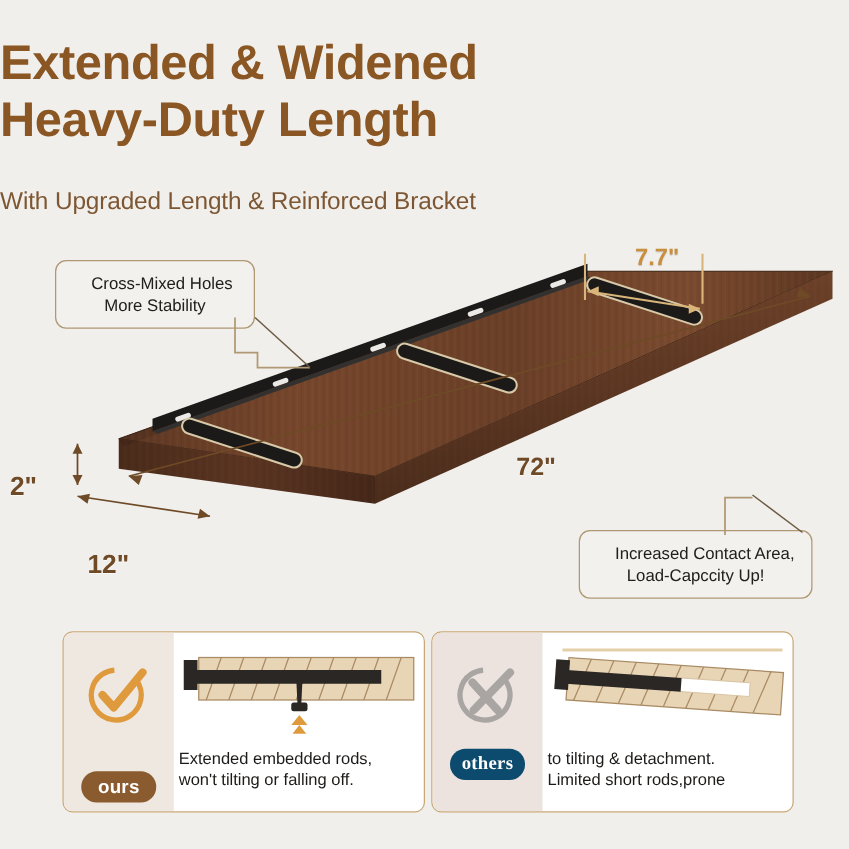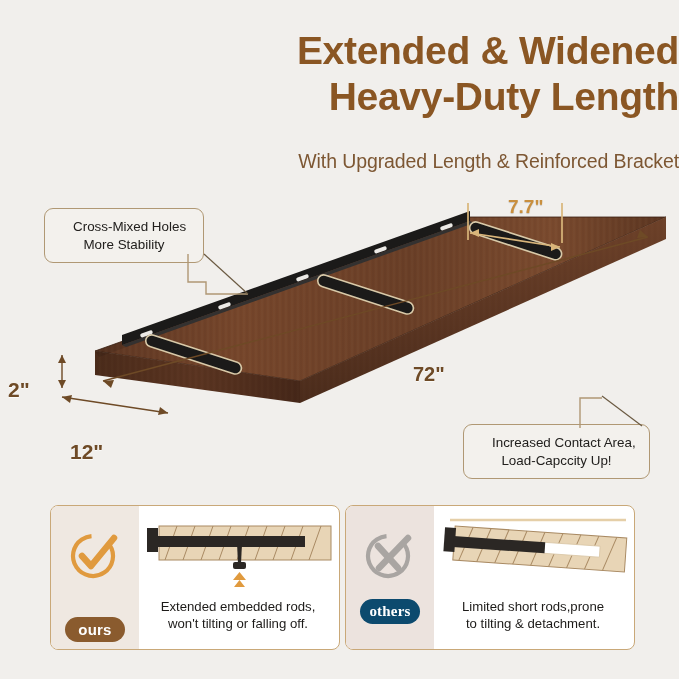--- a/index.html
+++ b/index.html
@@ -6,21 +6,21 @@
   body{
     width:679px;height:679px;
     background:#f1efec;
     font-family:"Liberation Sans", sans-serif;
     overflow:hidden;
     position:relative;
   }
   #stage{position:absolute;inset:0;width:679px;height:679px;}
 
   
-  .title-block{position:absolute;left:0;top:28px;width:679px;text-align:right;}
+  .title-block{position:absolute;left:0;top:28px;width:679px;text-align:left;}
   .title-line{
     font-size:39px;line-height:46px;font-weight:bold;color:#8a5623;
     letter-spacing:-0.3px;
   }
   .subtitle{
     margin-top:30px;font-size:19.5px;color:#7d5733;letter-spacing:-0.1px;
   }
 
   
   .hero{position:absolute;left:0;top:185px;width:679px;height:300px;}
@@ -73,21 +73,21 @@
     position:absolute;left:14px;top:93px;width:60px;height:25px;
     border-radius:13px;color:#fff;font-size:15px;font-weight:bold;
     display:flex;align-items:center;justify-content:center;
     letter-spacing:.2px;
   }
   #badge-ours{background:#8a5b2e;margin-top:18px;}
   #badge-others{background:#0c4a6e;font-family:Liberation Serif, serif;}
   .mark{position:absolute;left:16px;top:22px;width:56px;height:56px;}
   .panel-caption{
     position:absolute;left:92px;right:6px;top:92px;
-    text-align:center;font-size:13.2px;line-height:17px;color:#1d1b19;
+    font-size:13.2px;line-height:17px;color:#1d1b19;
   }
   .panel-caption span{display:block;white-space:nowrap;}
   .panel-art{position:absolute;left:90px;top:4px;width:198px;height:84px;}
 </style>
 </head>
 <body>
 
 <div id="stage">
 
   <div class="title-block">
@@ -291,18 +291,18 @@
           </g>
 
           <rect x="108" y="26" width="56" height="11" fill="#ffffff" stroke="#d8c5a4" stroke-width="0.8"></rect>
 
           <rect x="8" y="18" width="11" height="24" fill="#2b2724"></rect>
           <rect x="17" y="26" width="92" height="11" fill="#2b2724"></rect>
         </g>
       </svg>
 
       <div class="panel-caption">
+        <span>to tilting &amp; detachment.</span>
         <span>Limited short rods,prone</span>
-        <span>to tilting &amp; detachment.</span>
       </div>
     </div>
   </div>
 </div>
 
 </body></html>

